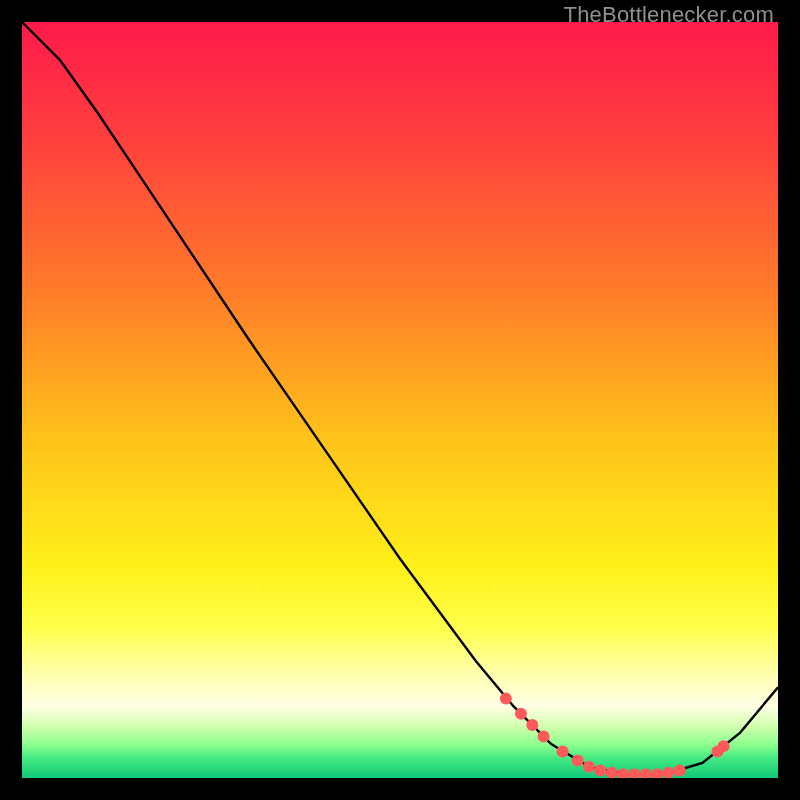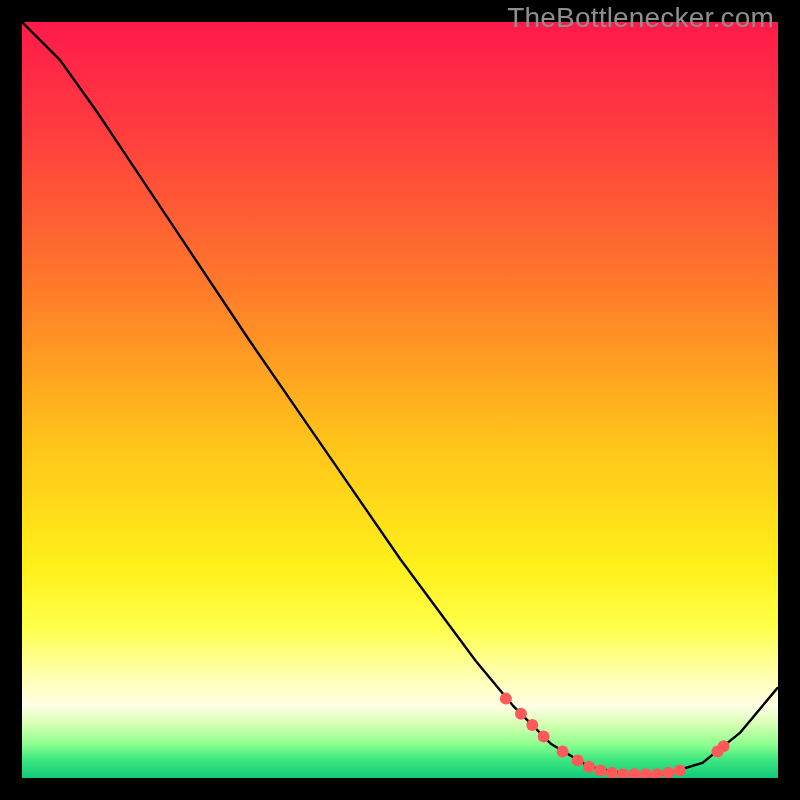--- a/index.html
+++ b/index.html
@@ -23,21 +23,21 @@
     left: 0;
     top: 0;
     width: 756px;
     height: 756px;
   }
   .watermark {
     position: absolute;
     top: 2px;
     right: 26px;
     font-family: Arial, Helvetica, sans-serif;
-    font-size: 28px;
+    font-size: 22px;
     color: #8f8f8f;
     letter-spacing: 0.2px;
     font-weight: 500;
     margin-left: 12px;
   }
 </style>
 </head>
 <body>
 
 <div class="frame">

